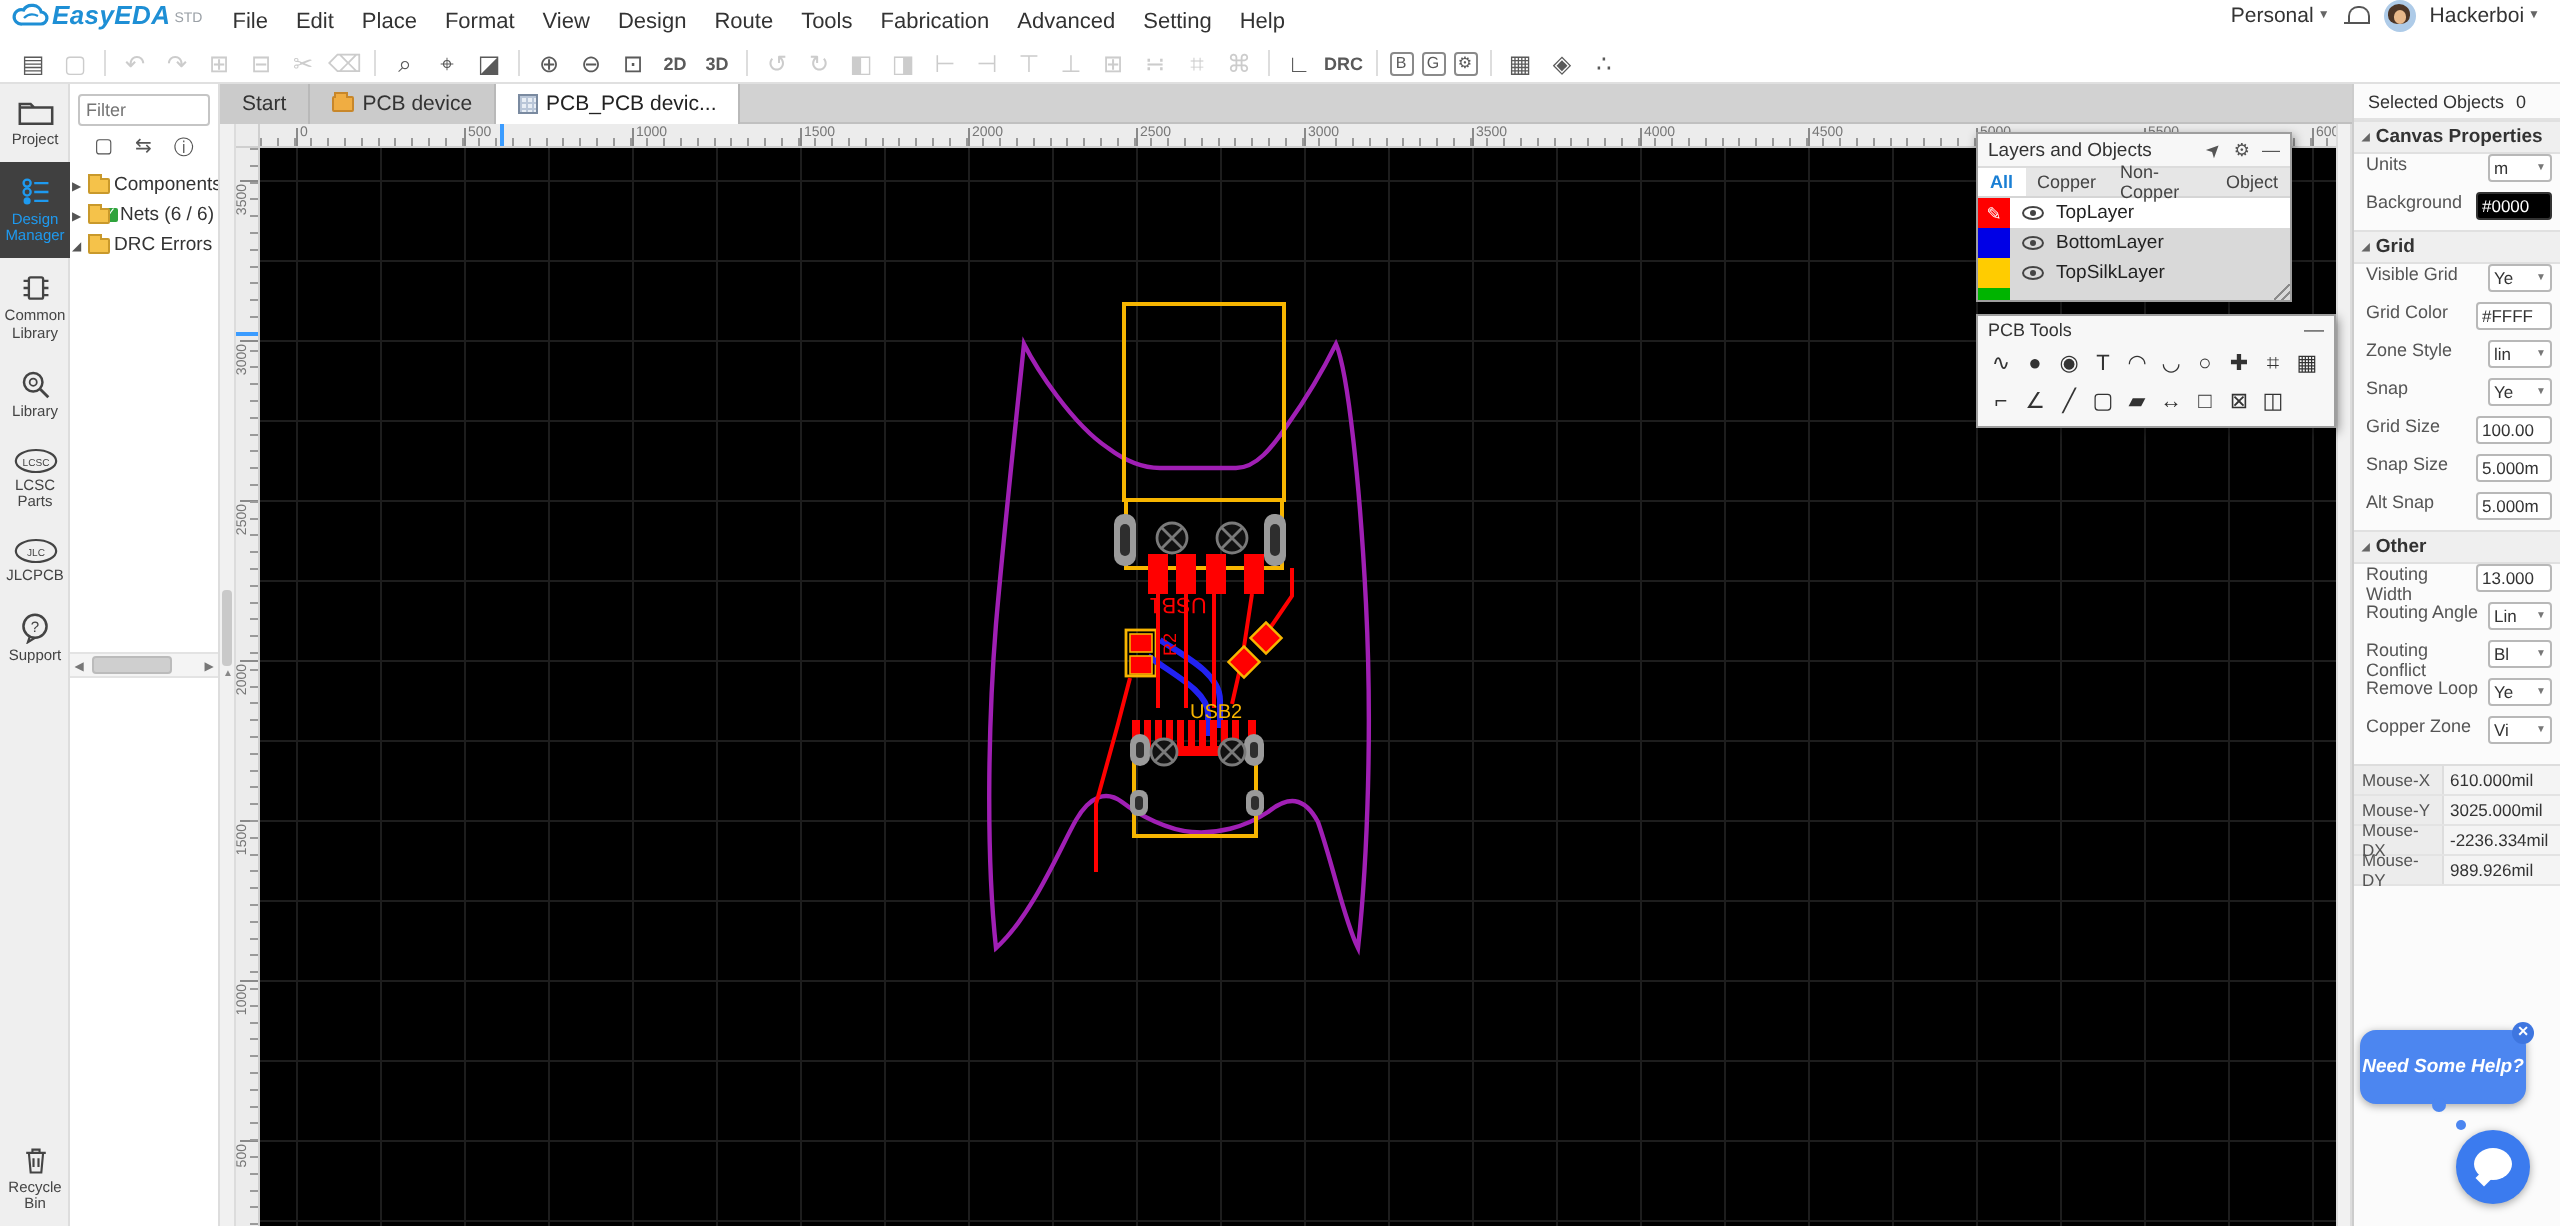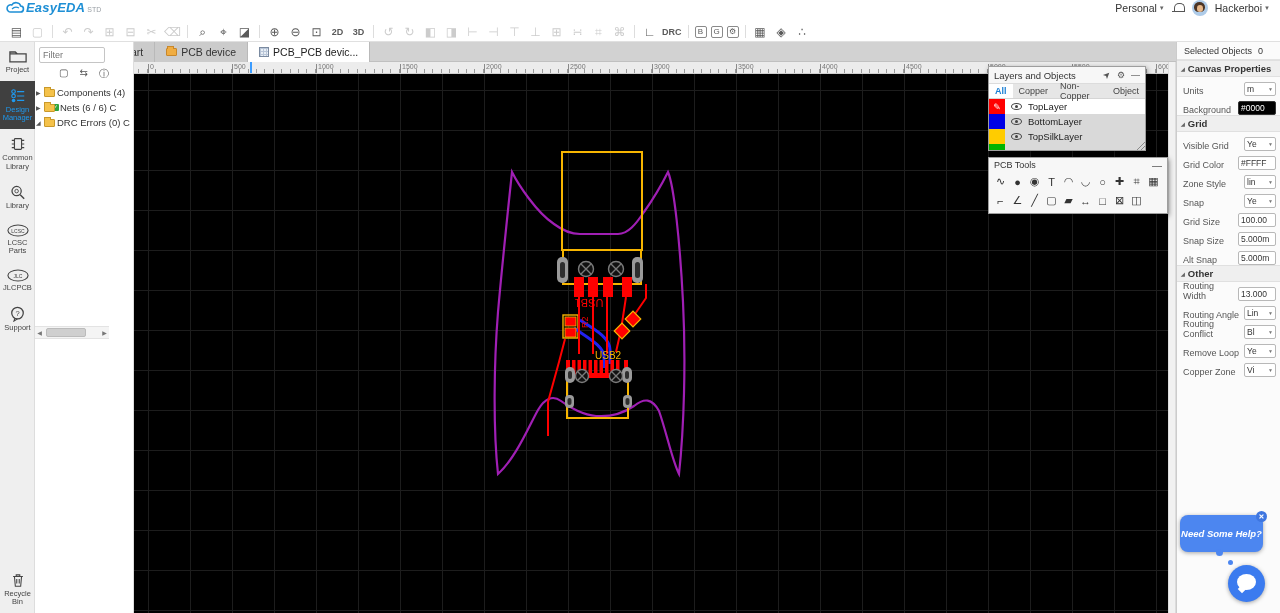--- a/index.html
+++ b/index.html
@@ -41,21 +41,21 @@
 
 
 .iconbar{position:absolute;left:0;top:42px;width:35px;bottom:0;background:#efefef;border-right:1px solid #ddd;display:flex;flex-direction:column;align-items:stretch;z-index:10}
 .sbitem{width:35px;padding:7px 0 6px;display:flex;flex-direction:column;align-items:center;gap:2px;color:#444;cursor:pointer}
 .sbitem.active{background:#404040;color:#1e9af0}
 .sbitem svg{display:block}
 .sbitem .lbl{font-size:7.5px;line-height:1.15;text-align:center;width:34px}
 .sbspacer{flex:1}
 
 
-.leftpanel{position:absolute;left:35px;top:42px;width:99px;bottom:0;background:#fff;border-right:1px solid #ddd;z-index:10}
+.leftpanel{position:absolute;left:35px;top:42px;width:75px;bottom:0;background:#fff;border-right:1px solid #ddd;z-index:10}
 .filter-input{width:66px;height:16px;margin:5px 4px 3px;border:1px solid #c5c5c5;font-size:9px;padding:0 3px;color:#333;border-radius:2px}
 .dm-icons{display:flex;justify-content:center;gap:11px;font-size:10px;color:#555;margin:1px 0 4px}
 .dm-icons span{cursor:pointer}
 .tree{font-size:9.5px;color:#333}
 .trow{display:flex;align-items:center;height:15px;padding-left:1px;cursor:pointer;white-space:nowrap;overflow:hidden}
 .arr{width:8px;font-size:6px;color:#555;flex:none}
 .fold{width:11px;height:8px;background:#F5C24A;border:1px solid #C9992B;border-radius:1px;position:relative;margin-right:2px;flex:none}
 .fold::before{content:"";position:absolute;top:-3px;left:-1px;width:5px;height:2px;background:#F5C24A;border:1px solid #C9992B;border-bottom:none}
 .chk{width:7px;height:7px;background:#2FA33C;color:#fff;font-size:6px;line-height:7px;text-align:center;margin:0 1px 0 -5px;flex:none;border-radius:1px}
 .hscroll{position:absolute;left:0;top:284px;width:74px;height:13px;display:flex;align-items:center;background:#f4f4f4;border-top:1px solid #e3e3e3;border-bottom:1px solid #e3e3e3}
@@ -111,21 +111,21 @@
 
 
 .canvas-scroll{position:absolute;left:1168px;top:62px;width:8px;bottom:0;background:#f1f1f1;border-left:1px solid #dcdcdc;border-right:1px solid #dcdcdc;z-index:9}
 
 
 .rightpanel{position:absolute;left:1176px;top:42px;width:104px;bottom:0;background:#fbfbfb;border-left:1px solid #ccc;font-size:9px;color:#444;overflow:hidden;z-index:10}
 .selrow{display:flex;height:18px;align-items:center;padding:0 7px;border-bottom:1px solid #e2e2e2;color:#333;justify-content:space-between}
 .selrow .cnt{margin-right:10px}
 .sechdr{display:flex;align-items:center;height:17px;background:#efefef;border-bottom:1px solid #e0e0e0;border-top:1px solid #e0e0e0;font-weight:bold;color:#333;padding:0 4px;font-size:9.5px;cursor:pointer}
 .sechdr .tri{font-size:5px;margin-right:3px;color:#666}
-.frow{display:flex;align-items:flex-end;height:19px;padding:0 4px 0 6px;justify-content:space-between}
+.frow{display:flex;align-items:flex-start;height:19px;padding:0 4px 0 6px;justify-content:space-between}
 .flabel{color:#555}
 .ctl{height:14px;border:1px solid #b8b8b8;background:#fff;display:flex;align-items:center;font-size:8.5px;color:#333;border-radius:2px;cursor:pointer;flex:none}
 .ctl.sel{width:32px;padding:0 2px;justify-content:space-between}
 .ctl.sel .car{font-size:5px;color:#777}
 .ctl.inp{width:38px;padding:0 2px}
 .ctl.color{width:38px;background:#000;color:#fff;padding:0 2px;border-color:#333}
 .mouse{margin-top:5px;border-top:1px solid #ddd}
 .mrow{display:flex;height:15px;border-bottom:1px solid #e3e3e3;font-size:8.5px}
 .mlabel{width:45px;background:#ececec;display:flex;align-items:center;padding-left:4px;color:#555;border-right:1px solid #ddd;flex:none}
 .mval{flex:1;display:flex;align-items:center;padding-left:3px;background:#f4f4f4;color:#333}
@@ -144,20 +144,34 @@
 
 <div class="menubar">
   <div class="logo">
     <svg width="20" height="15" viewBox="0 0 20 15">
       <path d="M5 12 a3.6 3.6 0 1 1 .8-7 a4.6 3.8 0 0 1 8.8 1 a2.8 2.8 0 0 1 -.3 6 z" fill="none" stroke="#1E8FD5" stroke-width="1.6"></path>
       <path d="M6 9 q3 -3 7 -1" fill="none" stroke="#1E8FD5" stroke-width="1.2"></path>
     </svg>
     <span class="logo-text">EasyEDA</span>
     <span class="logo-std">STD</span>
   </div>
+  <nav class="menus" id="menus">
+      <span class="menu-item">File</span>
+      <span class="menu-item">Edit</span>
+      <span class="menu-item">Place</span>
+      <span class="menu-item">Format</span>
+      <span class="menu-item">View</span>
+      <span class="menu-item">Design</span>
+      <span class="menu-item">Route</span>
+      <span class="menu-item">Tools</span>
+      <span class="menu-item">Fabrication</span>
+      <span class="menu-item">Advanced</span>
+      <span class="menu-item">Setting</span>
+      <span class="menu-item">Help</span>
+    </nav>
   <div class="account">
     <span class="acct-item">
       <span>Personal</span>
         <span class="caret">▼</span>
     </span>
     <span class="bell"></span>
     <span class="avatar"></span>
     <span class="acct-item">
       <span>Hackerboi</span>
         <span class="caret">▼</span>
@@ -647,20 +661,38 @@
         </div>
       </div>
       <div class="frow">
         <span class="flabel">Copper Zone</span>
         <div class="ctl sel">
           <span>Vi</span>
           <span class="car">▼</span>
         </div>
       </div>
     </div>
+  <div class="mouse" id="mouseRows">
+      <div class="mrow">
+        <span class="mlabel">Mouse-X</span>
+        <span class="mval">610.000mil</span>
+      </div>
+      <div class="mrow">
+        <span class="mlabel">Mouse-Y</span>
+        <span class="mval">3025.000mil</span>
+      </div>
+      <div class="mrow">
+        <span class="mlabel">Mouse-DX</span>
+        <span class="mval">-2236.334mil</span>
+      </div>
+      <div class="mrow">
+        <span class="mlabel">Mouse-DY</span>
+        <span class="mval">989.926mil</span>
+      </div>
+    </div>
 </div>
 
 <div class="help-bubble">
   <span>Need Some Help?</span>
   <span class="help-close">✕</span>
   <span class="help-dot1"></span>
   <span class="help-dot2"></span>
 </div>
 <div class="chat-fab"></div>
 

